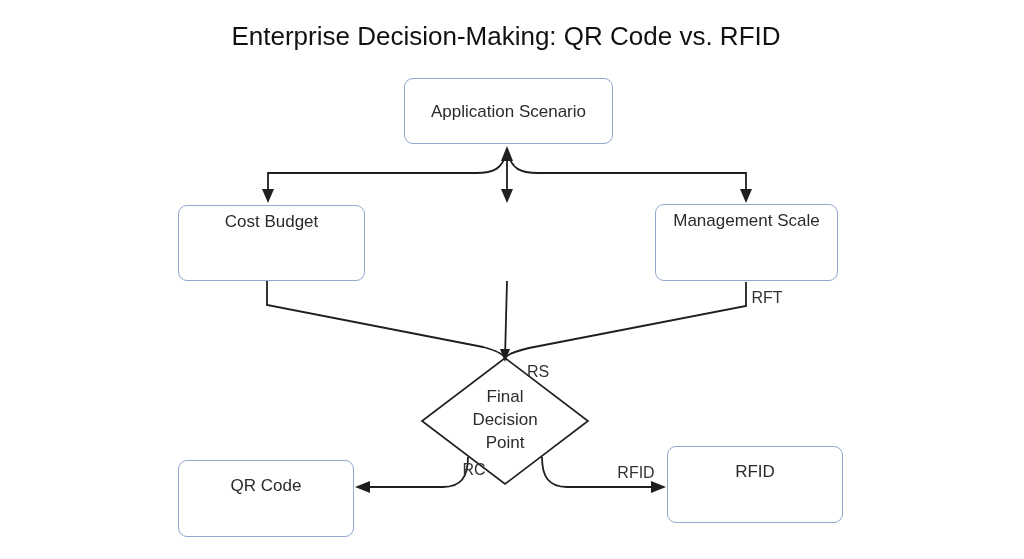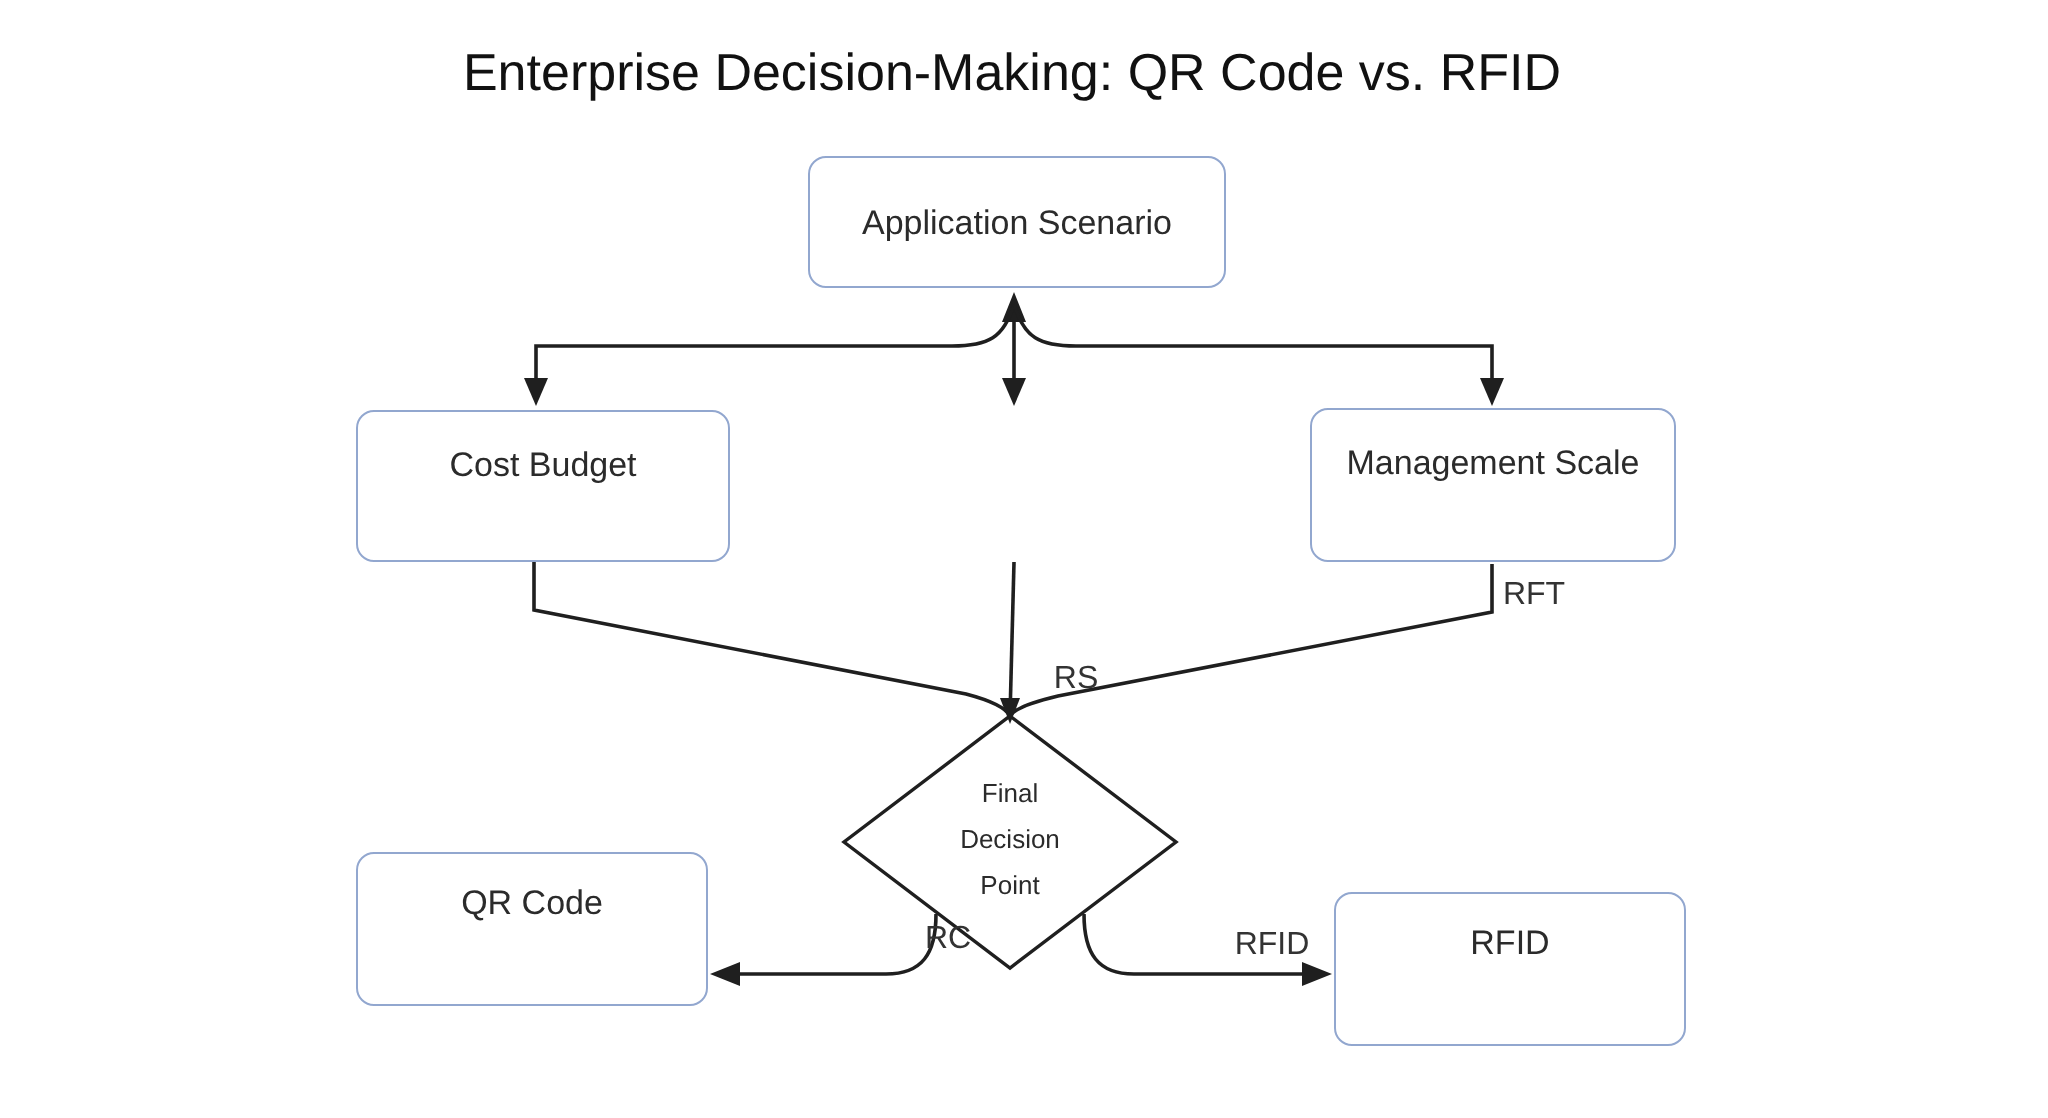--- a/index.html
+++ b/index.html
@@ -22,25 +22,25 @@
   svg.wires polygon.arrow{fill:var(--line);stroke:none;}
   svg.wires polygon.diamond{fill:#ffffff;stroke:var(--line);stroke-width:1.7px;}
   .node{
     position:absolute;background:#ffffff;
     border:1.6px solid var(--node-border);border-radius:9px;
     display:flex;flex-direction:column;align-items:center;
     font-size:17px;line-height:23px;color:var(--text);text-align:center;
   }
   .node span{display:block;white-space:nowrap;text-align:center;}
   .node.app{justify-content:center;}
-  .node.pt15{padding-top:15px;}
+  .node.pt15{padding-top:4px;}
   .node.pt13{padding-top:13px;}
   .diamond-label{
     position:absolute;left:415px;top:385px;width:180px;
-    text-align:center;font-size:13px;line-height:23px;color:var(--text);
+    text-align:center;font-size:17px;line-height:23px;color:var(--text);
   }
   .diamond-label span{display:block;}
   .edge-label{
     position:absolute;transform:translate(-50%,-50%);
     font-size:16px;line-height:18px;color:#333;white-space:nowrap;
   }
 </style>
 </head>
 <body>
 
@@ -80,32 +80,32 @@
 
   <div class="node pt15" style="left:178px;top:205px;width:187px;height:76px;">
     <span>Cost Budget</span>
   </div>
 
 
   <div class="node pt15" style="left:655px;top:204px;width:183px;height:77px;">
     <span>Management Scale</span>
   </div>
 
-  <div class="node pt13" style="left:178px;top:426px;width:176px;height:77px;">
+  <div class="node pt13" style="left:178px;top:460px;width:176px;height:77px;">
     <span>QR Code</span>
   </div>
 
   <div class="node pt13" style="left:667px;top:446px;width:176px;height:77px;">
     <span>RFID</span>
   </div>
 
   <div class="diamond-label">
     <span>Final</span>
     <span>Decision</span>
     <span>Point</span>
   </div>
 
   <div class="edge-label" style="left:767px;top:298px;">RFT</div>
-  <div class="edge-label" style="left:538px;top:340px;">RS</div>
+  <div class="edge-label" style="left:538px;top:372px;">RS</div>
   <div class="edge-label" style="left:450px;top:470px;margin-left:24px;">RC</div>
   <div class="edge-label" style="left:636px;top:473px;">RFID</div>
 
 </div>
 
 </body></html>

